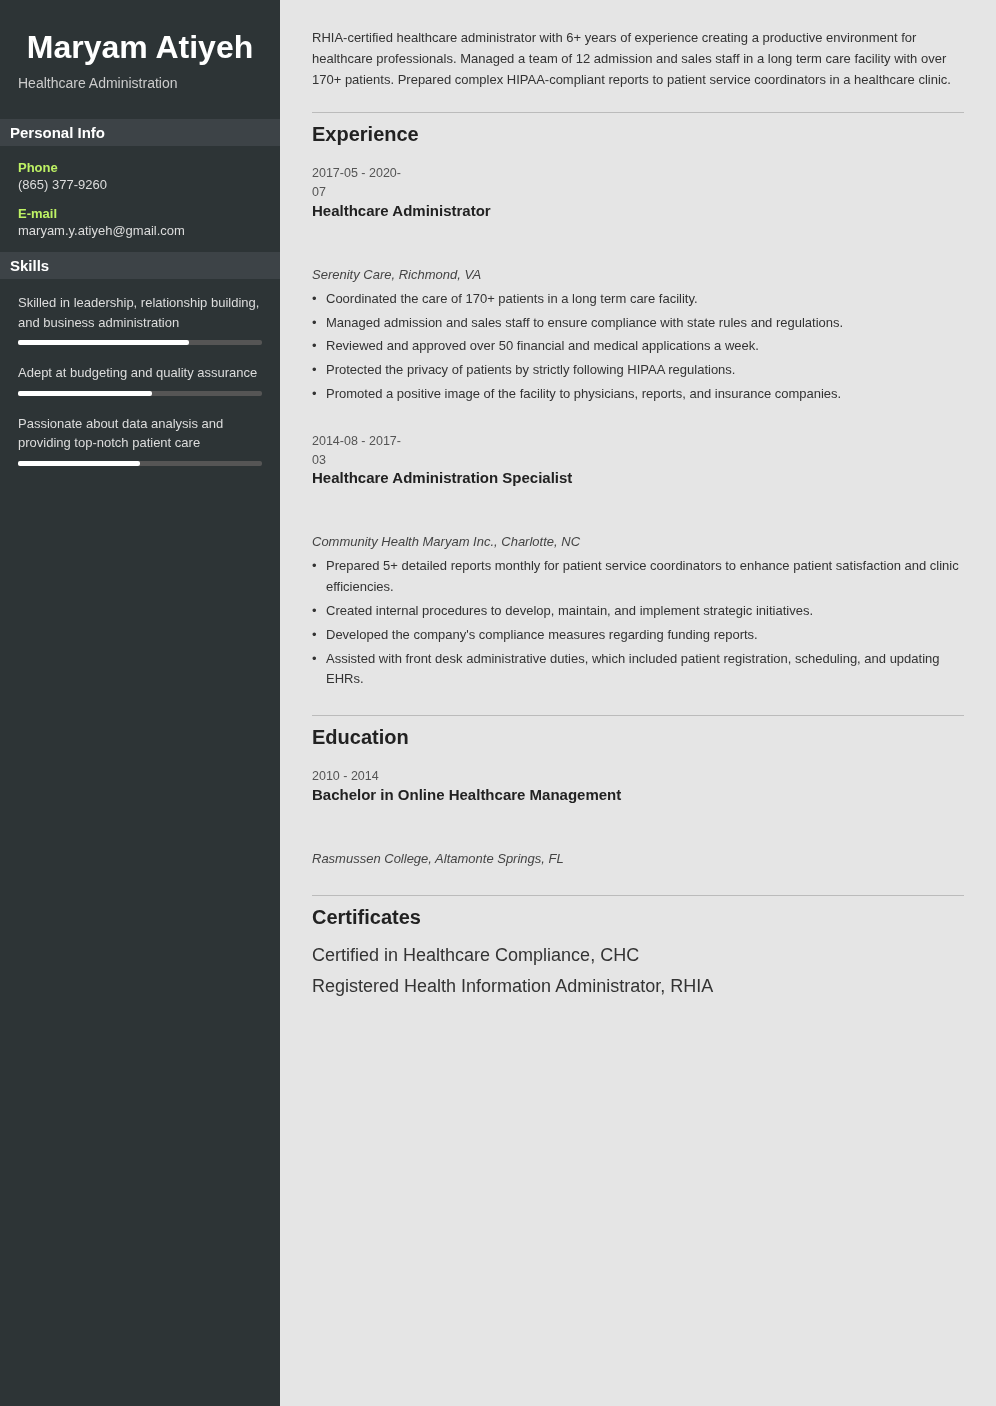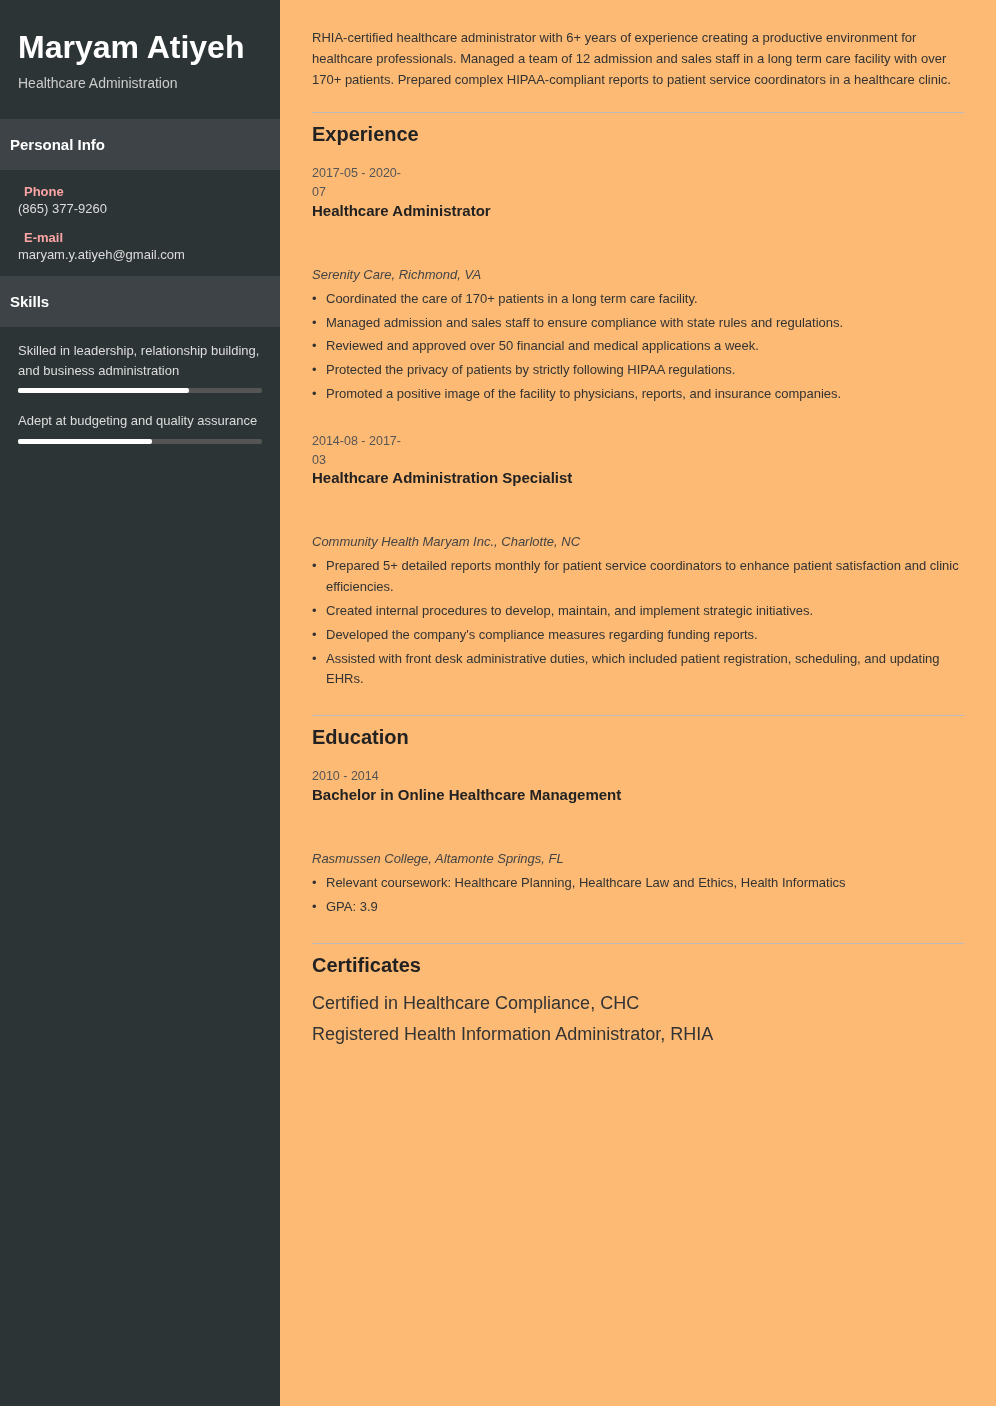--- a/index.html
+++ b/index.html
@@ -20,46 +20,46 @@
       color: #fff;
       padding: 30px 18px 30px 18px;
     }
 
     .sidebar-name {
       font-size: 32px;
       font-weight: 900;
       line-height: 1.1;
       margin-bottom: 10px;
       color: #fff;
+      text-align: center;
     }
 
     .sidebar-title {
       font-size: 14px;
       color: #ccc;
       margin-bottom: 28px;
       font-weight: normal;
     }
 
     .sidebar-section-header {
       background: #3d4347;
       color: #fff;
       font-size: 15px;
       font-weight: bold;
-      padding: 17px 10px;
+      padding: 5px 10px;
       margin-bottom: 14px;
       margin-left: -18px;
       margin-right: -18px;
     }
 
     .info-label {
       font-weight: bold;
       font-size: 13px;
       margin-bottom: 2px;
-      color: #fca5a5;
-      margin-left: 6px;
+      color: #bef264;
     }
 
     .info-value {
       font-size: 13px;
       color: #ddd;
       margin-bottom: 14px;
     }
 
     .skill-text {
       font-size: 13px;
@@ -79,21 +79,21 @@
     .skill-bar {
       height: 5px;
       background: #fff;
       border-radius: 2px;
     }
 
     
     .main {
       flex: 1;
       padding: 28px 32px 28px 32px;
-      background: #fdba74;
+      background: #e5e5e5;
     }
 
     .summary-text {
       font-size: 13px;
       line-height: 1.6;
       color: #333;
       margin-bottom: 22px;
     }
 
     .section-divider {
@@ -192,20 +192,26 @@
       <div>
       <div class="skill-text">Skilled in leadership, relationship building, and business administration</div>
       <div class="skill-bar-container">
         <div class="skill-bar" style="width:70%"></div>
       </div>
     </div>
       <div>
       <div class="skill-text">Adept at budgeting and quality assurance</div>
       <div class="skill-bar-container">
         <div class="skill-bar" style="width:55%"></div>
+      </div>
+    </div>
+      <div>
+      <div class="skill-text">Passionate about data analysis and providing top-notch patient care</div>
+      <div class="skill-bar-container">
+        <div class="skill-bar" style="width:50%"></div>
       </div>
     </div>
     </div>
 </div>
 
 <div class="main">
   <p class="summary-text">RHIA-certified healthcare administrator with 6+ years of experience creating a productive environment for healthcare professionals. Managed a team of 12 admission and sales staff in a long term care facility with over 170+ patients. Prepared complex HIPAA-compliant reports to patient service coordinators in a healthcare clinic.</p>
 
   <hr class="section-divider">
   <div class="section-title">Experience</div>
@@ -242,24 +248,20 @@
 
   <hr class="section-divider">
   <div class="section-title">Education</div>
 
   <div id="education-container">
       <div class="entry">
       <div class="entry-dates">2010 - 2014</div>
       <div class="entry-content">
         <div class="entry-job-title">Bachelor in Online Healthcare Management</div>
         <div class="entry-company">Rasmussen College, Altamonte Springs, FL</div>
-        <ul class="entry-bullets">
-            <li>Relevant coursework: Healthcare Planning, Healthcare Law and Ethics, Health Informatics</li>
-            <li>GPA: 3.9</li>
-          </ul>
       </div>
     </div>
     </div>
 
   <hr class="section-divider">
   <div class="section-title">Certificates</div>
 
   <div id="certificates-container">
       <div class="cert-item">Certified in Healthcare Compliance, CHC</div>
       <div class="cert-item">Registered Health Information Administrator, RHIA</div>

